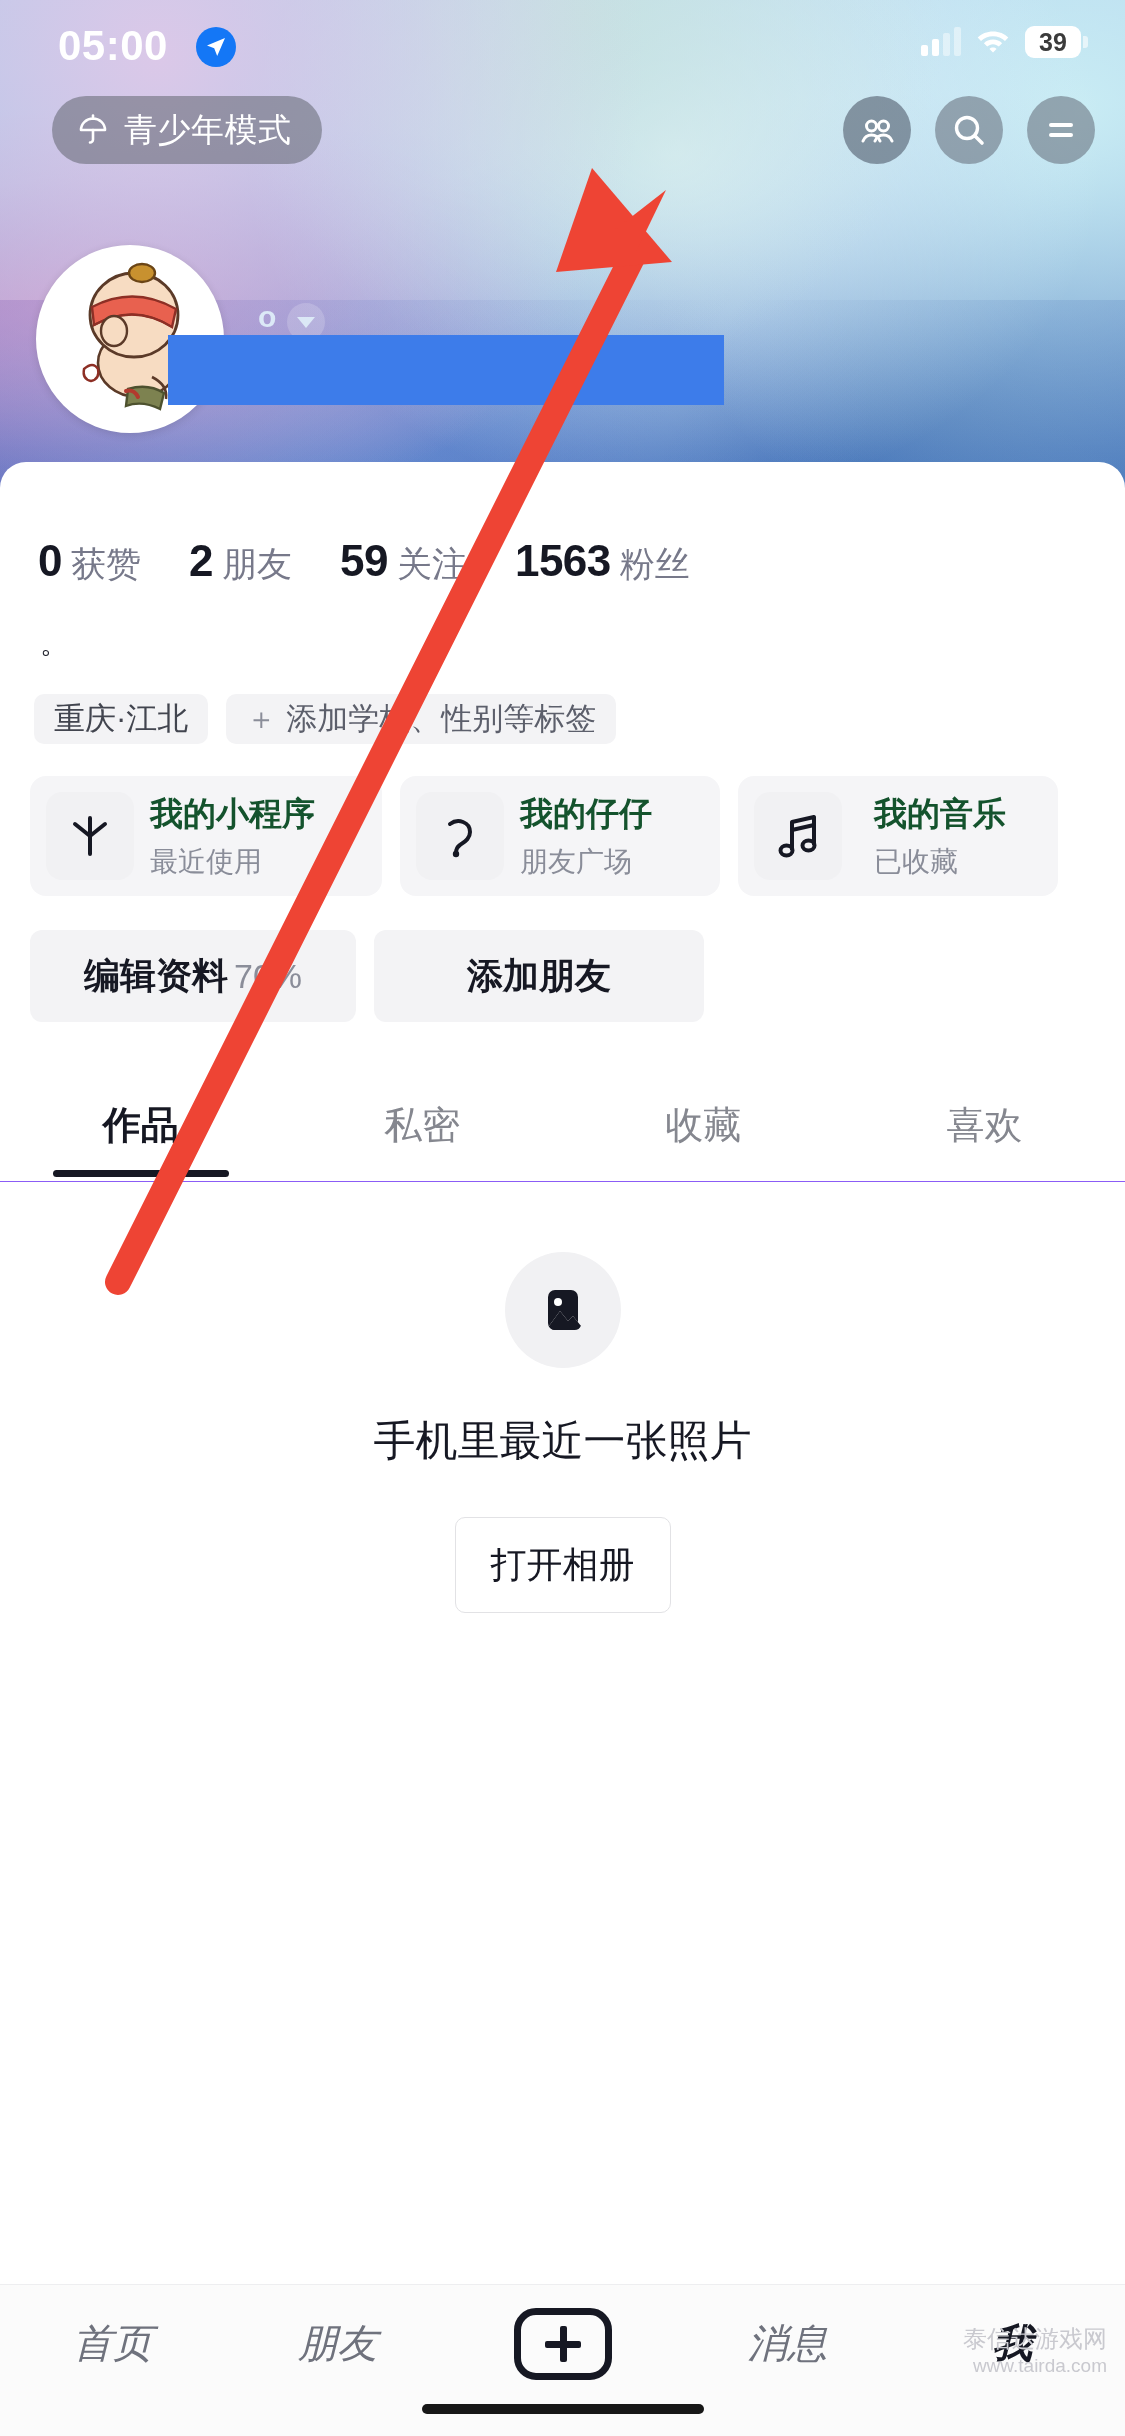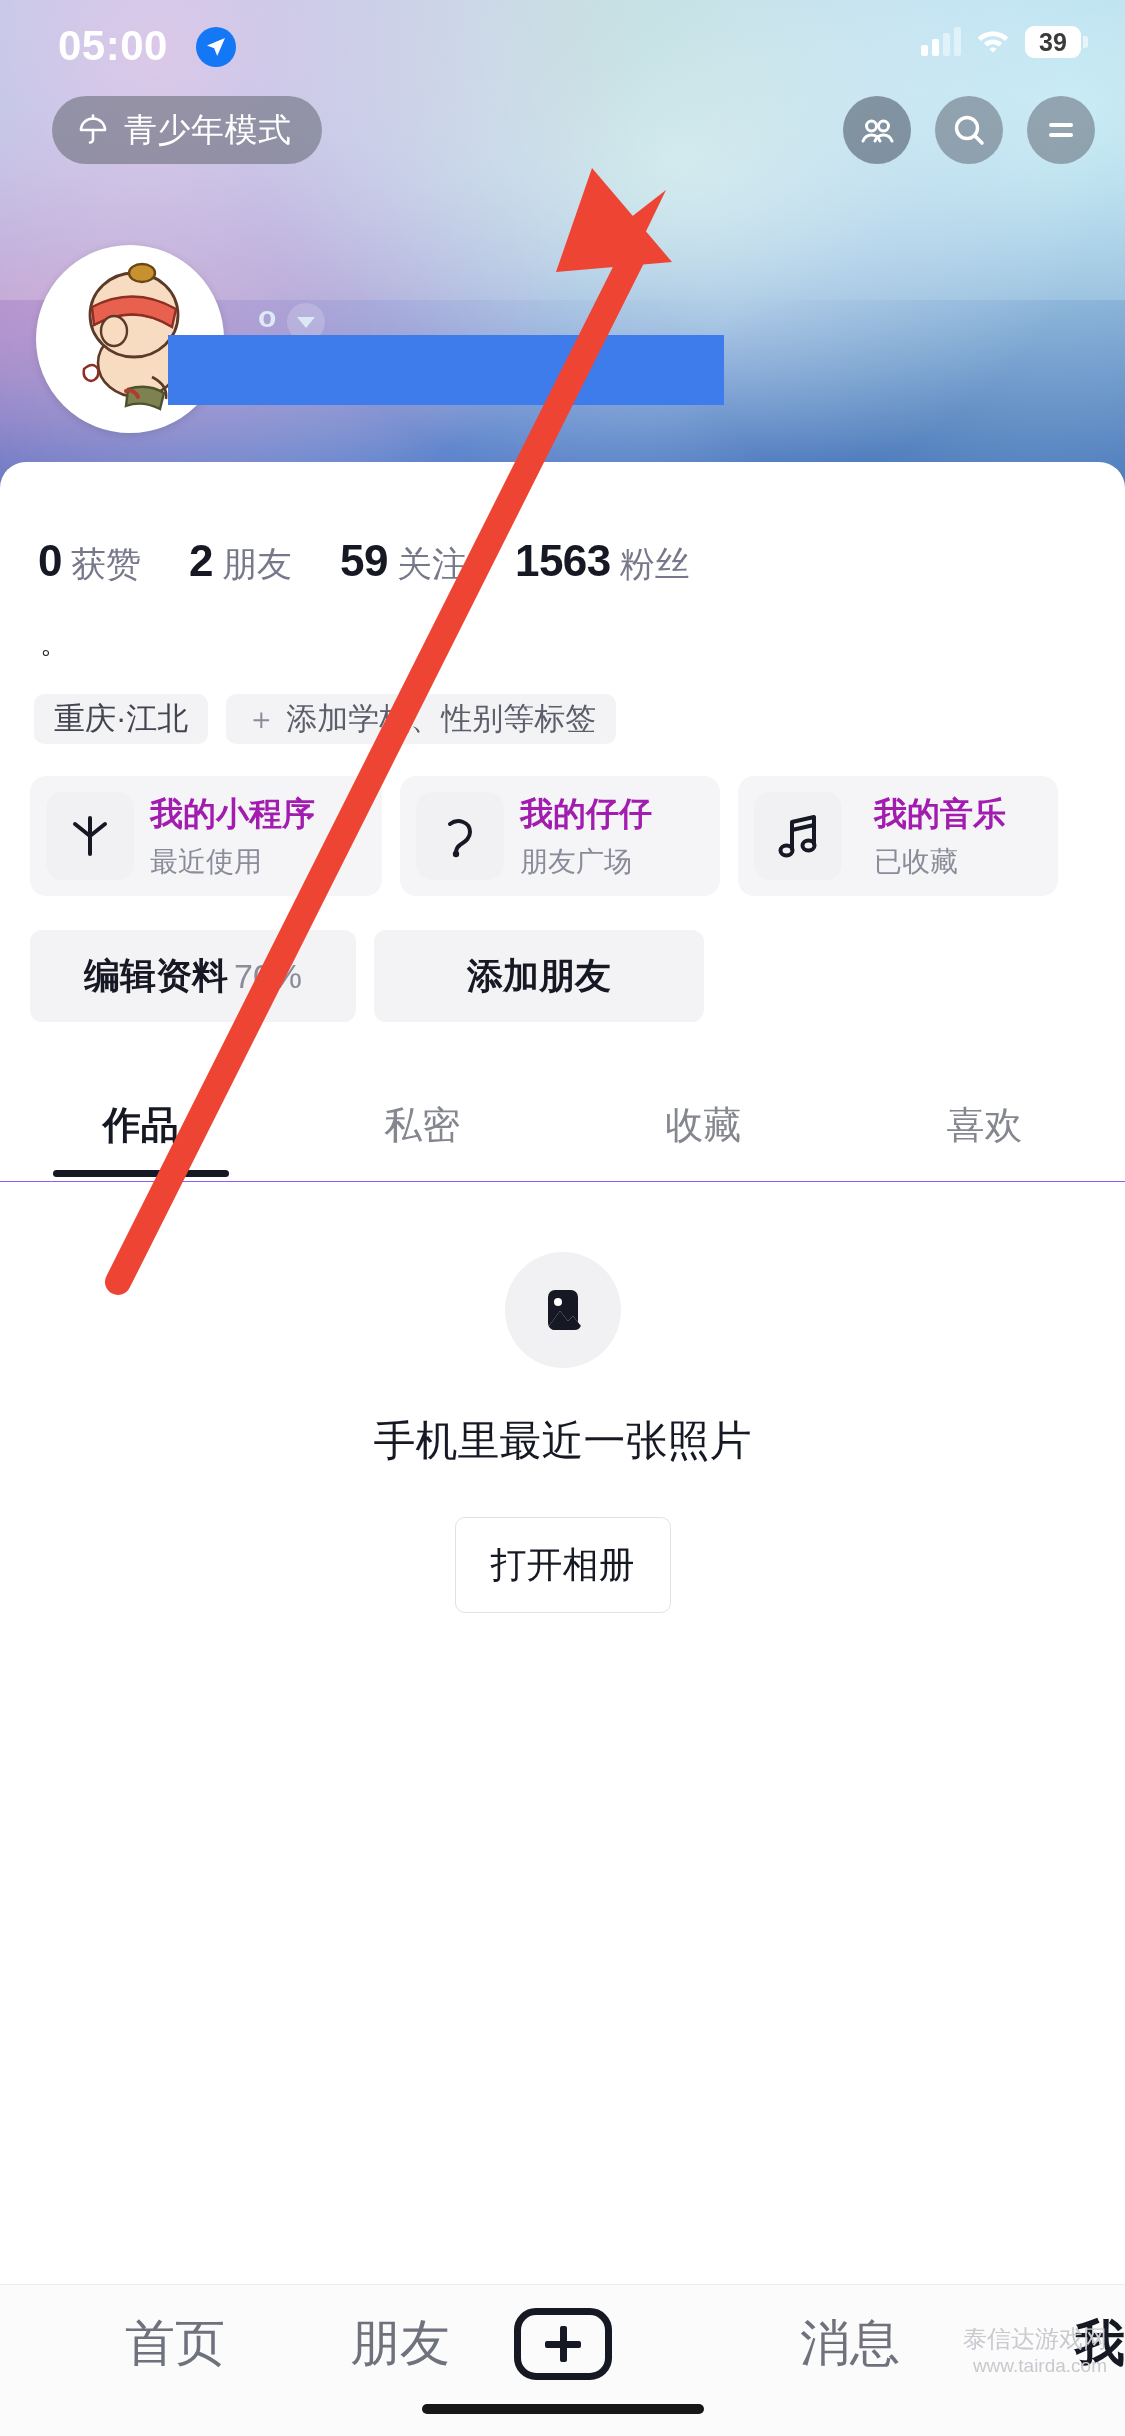--- a/index.html
+++ b/index.html
@@ -133,21 +133,21 @@
   .cards { position:absolute; left:30px; top:314px; display:flex; gap:18px; }
   .card {
     height:120px; border-radius:16px; background:#f5f5f7;
     display:flex; align-items:center; padding:0 0 0 0; overflow:hidden;
   }
   .card .ic {
     width:88px; height:88px; margin:0 16px; border-radius:16px; background:#f1f1f3;
     display:flex; align-items:center; justify-content:center; flex:0 0 auto;
   }
   .card .tx { display:flex; flex-direction:column; justify-content:center; gap:6px; padding-right:22px; }
-  .card .t1 { font-size:33px; font-weight:700; color:#a21caf; white-space:nowrap; }
+  .card .t1 { font-size:33px; font-weight:700; color:#14532d; white-space:nowrap; }
   .card .t2 { font-size:28px; color:#8a8d99; white-space:nowrap; }
   .card.c1 { width:352px; }
   .card.c2 { width:320px; }
   .card.c3 { width:320px;gap:16px; }
 
   
   .actions { position:absolute; left:30px; top:468px; display:flex; gap:18px; }
   .act-btn {
     height:92px; border-radius:12px; background:#f3f3f5;
     display:flex; align-items:center; justify-content:center; gap:6px;
@@ -183,21 +183,21 @@
     display:flex; align-items:center; justify-content:center;
     font-size:36px; color:#161823; font-weight:400;
   }
 
   
   .bottomnav {
     position:absolute; left:0; bottom:0; width:1125px; height:152px;
     background:#fbfbfb; border-top:1px solid #eeeef0;
     display:flex; align-items:center; padding-bottom:34px;
   }
-  .bn-item { flex:1; text-align:right; font-size:50px; color:#6f727d; }
+  .bn-item { flex:1; text-align:center; font-size:40px; color:#6f727d;font-style:italic; }
   .bn-item.active { color:#161823; font-weight:700; }
   .bn-plus {
     flex:1; display:flex; align-items:center; justify-content:center;
   }
   .plus-box {
     width:98px; height:72px; border:7px solid #161823; border-radius:22px;
     display:flex; align-items:center; justify-content:center;
   }
   .plus-box .v { position:relative; width:36px; height:36px; }
   .plus-box .v::before, .plus-box .v::after {

